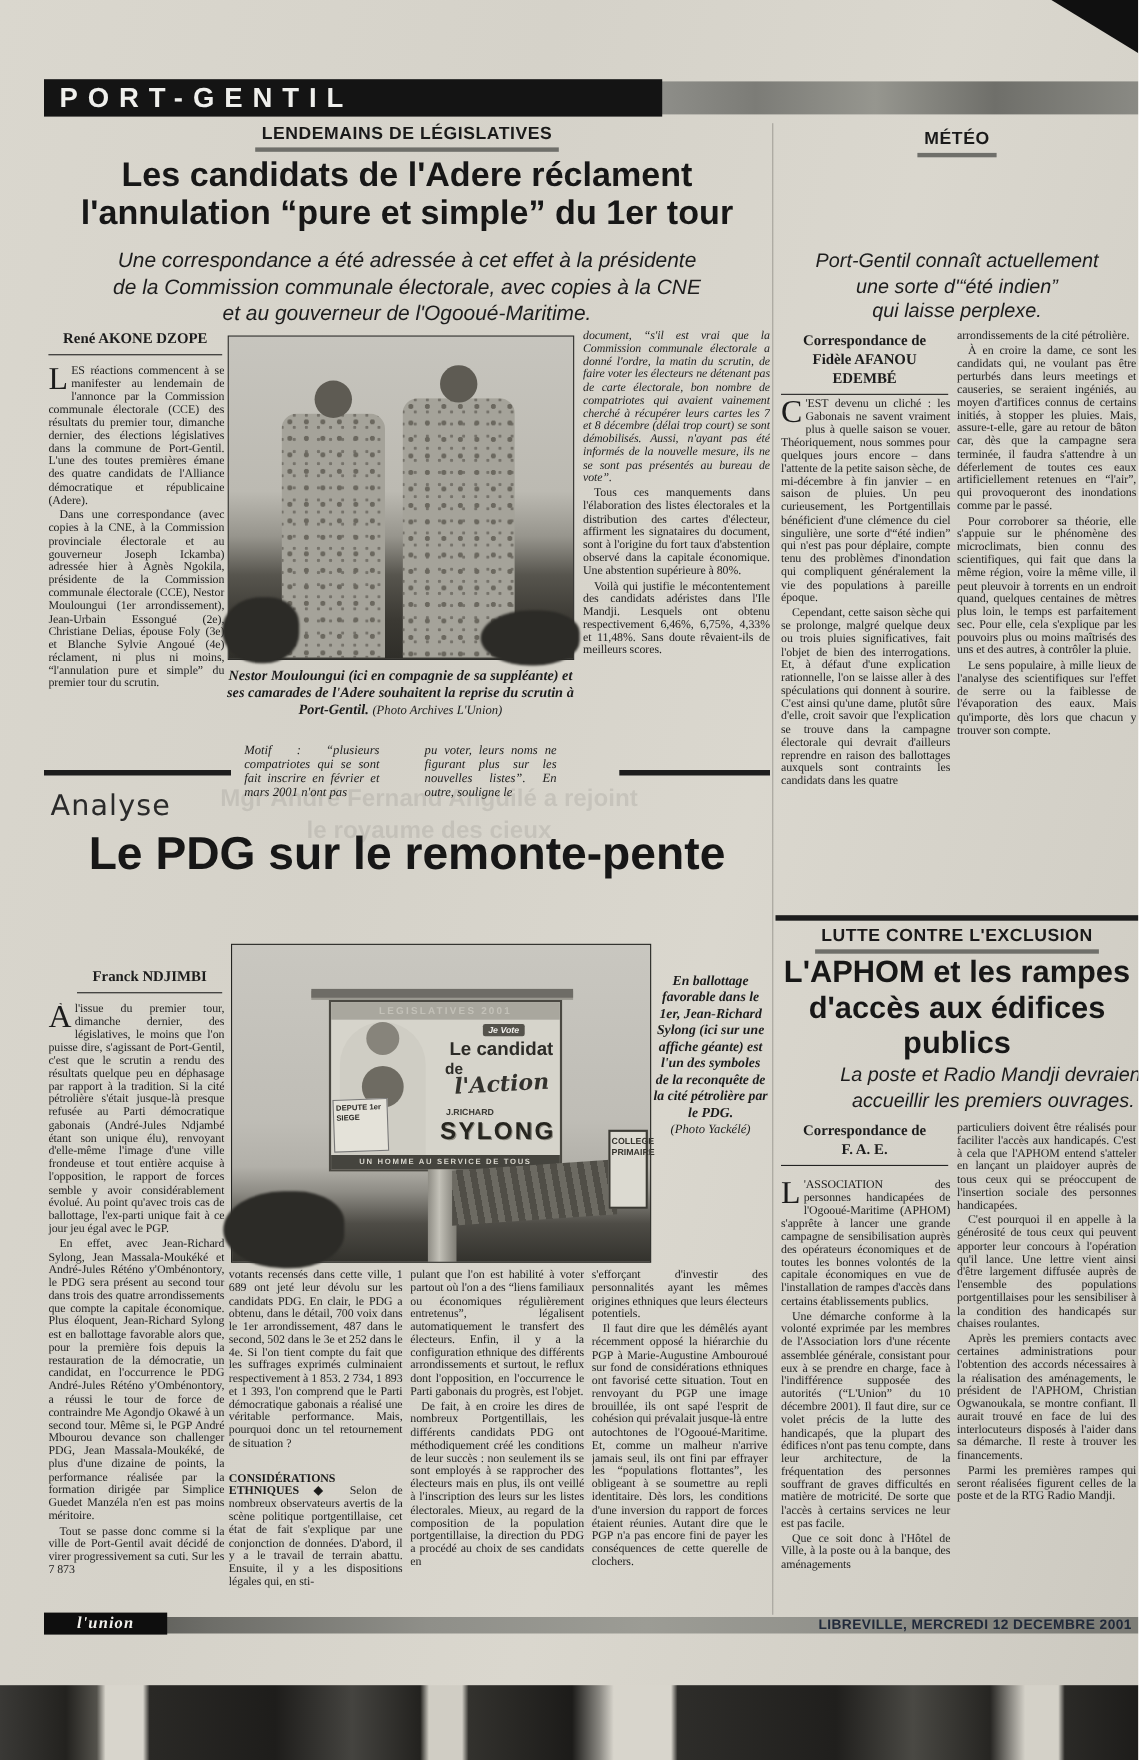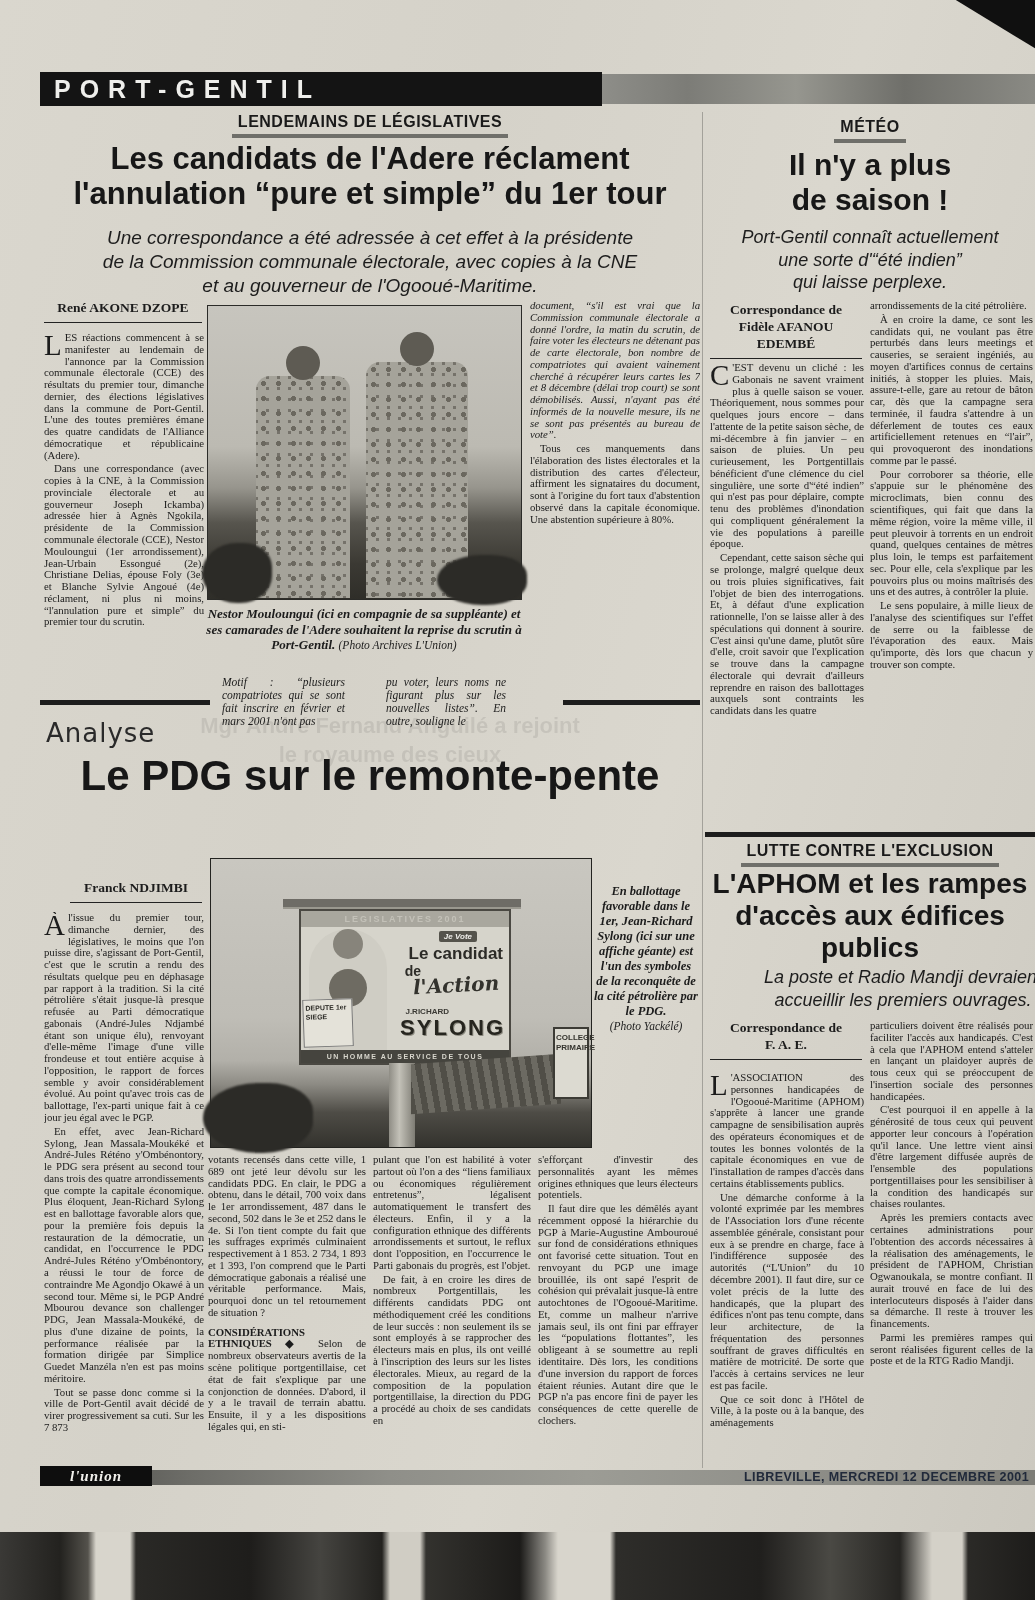--- a/index.html
+++ b/index.html
@@ -124,20 +124,21 @@
   <div class="abs motif" style="left:206px;top:660px;width:155px;">
     <p>Motif : “plusieurs compatriotes qui se sont fait inscrire en février et mars 2001 n'ont pas</p>
   </div>
   <div class="abs motif" style="left:370px;top:660px;width:152px;">
     <p>pu voter, leurs noms ne figurant plus sur les nouvelles listes”. En outre, souligne le</p>
   </div>
 
   <div class="abs col" style="left:530px;top:300px;width:170px;height:408px;">
     <p style="font-style:italic">document, “s'il est vrai que la Commission communale électorale a donné l'ordre, la matin du scrutin, de faire voter les électeurs ne détenant pas de carte électorale, bon nombre de compatriotes qui avaient vainement cherché à récupérer leurs cartes les 7 et 8 décembre (délai trop court) se sont démobilisés. Aussi, n'ayant pas été informés de la nouvelle mesure, ils ne se sont pas présentés au bureau de vote”.</p>
     <p>Tous ces manquements dans l'élaboration des listes électorales et la distribution des cartes d'électeur, affirment les signataires du document, sont à l'origine du fort taux d'abstention observé dans la capitale économique. Une abstention supérieure à 80%.</p>
+    <p>Voilà qui justifie le mécontentement des candidats adéristes dans l'Ile Mandji. Lesquels ont obtenu respectivement 6,46%, 6,75%, 4,33% et 11,48%. Sans doute rêvaient-ils de meilleurs scores.</p>
   </div>
 
   <div class="abs bar" style="left:40px;top:700px;width:170px;height:5px;"></div>
   <div class="abs bar" style="left:563px;top:700px;width:137px;height:5px;"></div>
 
   <div class="abs ghost pl" style="left:120px;top:712px;width:540px;">Mgr André Fernand Anguilé a rejoint
 le royaume des cieux</div>
   <div class="abs analyse-label" style="left:46px;top:718px;">Analyse</div>
   <div class="abs headline" style="left:40px;top:752px;width:660px;font-size:42px;">Le PDG sur le remonte-pente</div>
   <div class="abs byline" style="left:70px;top:880px;width:132px;">Franck NDJIMBI</div>
@@ -168,36 +169,34 @@
     <div class="foliage" style="left:-8px;bottom:-6px;width:110px;height:70px;"></div>
   </div>
 
   <div class="abs caption" style="left:594px;top:884px;width:104px;font-size:12.5px;">
     <span>En ballottage favorable dans le 1er, Jean-Richard Sylong (ici sur une affiche géante) est l'un des symboles de la reconquête de la cité pétrolière par le PDG.</span><br>
     <span class="credit">(Photo Yackélé)</span>
   </div>
 
   <div class="abs col" style="left:208px;top:1154px;width:158px;height:308px;">
     <p>votants recensés dans cette ville, 1 689 ont jeté leur dévolu sur les candidats PDG. En clair, le PDG a obtenu, dans le détail, 700 voix dans le 1er arrondissement, 487 dans le second, 502 dans le 3e et 252 dans le 4e. Si l'on tient compte du fait que les suffrages exprimés culminaient respectivement à 1 853. 2 734, 1 893 et 1 393, l'on comprend que le Parti démocratique gabonais a réalisé une véritable performance. Mais, pourquoi donc un tel retournement de situation ?</p>
-    <p style="text-indent:0;margin-top:8px;"><span class="subhead">CONSIDÉRATIONS ETHNIQUES ◆</span> <span>Selon de nombreux observateurs avertis de la scène politique portgentillaise, cet état de fait s'explique par une conjonction de données. D'abord, il y a le travail de terrain abattu. Ensuite, il y a les dispositions légales qui, en sti-</span></p>
+    <p style="text-indent:0;margin-top:20px;"><span class="subhead">CONSIDÉRATIONS ETHNIQUES ◆</span> <span>Selon de nombreux observateurs avertis de la scène politique portgentillaise, cet état de fait s'explique par une conjonction de données. D'abord, il y a le travail de terrain abattu. Ensuite, il y a les dispositions légales qui, en sti-</span></p>
   </div>
   <div class="abs col" style="left:373px;top:1154px;width:158px;height:308px;">
     <p>pulant que l'on est habilité à voter partout où l'on a des “liens familiaux ou économiques régulièrement entretenus”, légalisent automatiquement le transfert des électeurs. Enfin, il y a la configuration ethnique des différents arrondissements et surtout, le reflux dont l'opposition, en l'occurrence le Parti gabonais du progrès, est l'objet.</p>
     <p>De fait, à en croire les dires de nombreux Portgentillais, les différents candidats PDG ont méthodiquement créé les conditions de leur succès : non seulement ils se sont employés à se rapprocher des électeurs mais en plus, ils ont veillé à l'inscription des leurs sur les listes électorales. Mieux, au regard de la composition de la population portgentillaise, la direction du PDG a procédé au choix de ses candidats en</p>
   </div>
   <div class="abs col" style="left:538px;top:1154px;width:160px;height:308px;">
     <p>s'efforçant d'investir des personnalités ayant les mêmes origines ethniques que leurs électeurs potentiels.</p>
     <p>Il faut dire que les démêlés ayant récemment opposé la hiérarchie du PGP à Marie-Augustine Ambouroué sur fond de considérations ethniques ont favorisé cette situation. Tout en renvoyant du PGP une image brouillée, ils ont sapé l'esprit de cohésion qui prévalait jusque-là entre autochtones de l'Ogooué-Maritime. Et, comme un malheur n'arrive jamais seul, ils ont fini par effrayer les “populations flottantes”, les obligeant à se soumettre au repli identitaire. Dès lors, les conditions d'une inversion du rapport de forces étaient réunies. Autant dire que le PGP n'a pas encore fini de payer les conséquences de cette querelle de clochers.</p>
   </div>
 
   <div class="abs kicker" style="left:705px;top:118px;width:330px;">
     <span>MÉTÉO</span>
   </div>
-  <div class="abs headline pl" style="left:705px;top:148px;width:330px;font-size:30px;line-height:1.15;">Il n'y a plus
-de saison !</div>
   <div class="abs standfirst pl" style="left:705px;top:226px;width:330px;font-size:18px;">Port-Gentil connaît actuellement
 une sorte d'“été indien”
 qui laisse perplexe.</div>
   <div class="abs byline pl" style="left:710px;top:302px;width:152px;">Correspondance de
 Fidèle AFANOU
 EDEMBÉ</div>
 
   <div class="abs col" style="left:710px;top:362px;width:154px;height:466px;">
     <p><span class="dc">C</span><span>'EST devenu un cliché : les Gabonais ne savent vraiment plus à quelle saison se vouer. Théoriquement, nous sommes pour quelques jours encore – dans l'attente de la petite saison sèche, de mi-décembre à fin janvier – en saison de pluies. Un peu curieusement, les Portgentillais bénéficient d'une clémence du ciel singulière, une sorte d'“été indien” qui n'est pas pour déplaire, compte tenu des problèmes d'inondation qui compliquent généralement la vie des populations à pareille époque.</span></p>
     <p>Cependant, cette saison sèche qui se prolonge, malgré quelque deux ou trois pluies significatives, fait l'objet de bien des interrogations. Et, à défaut d'une explication rationnelle, l'on se laisse aller à des spéculations qui donnent à sourire. C'est ainsi qu'une dame, plutôt sûre d'elle, croit savoir que l'explication se trouve dans la campagne électorale qui devrait d'ailleurs reprendre en raison des ballottages auxquels sont contraints les candidats dans les quatre</p>

